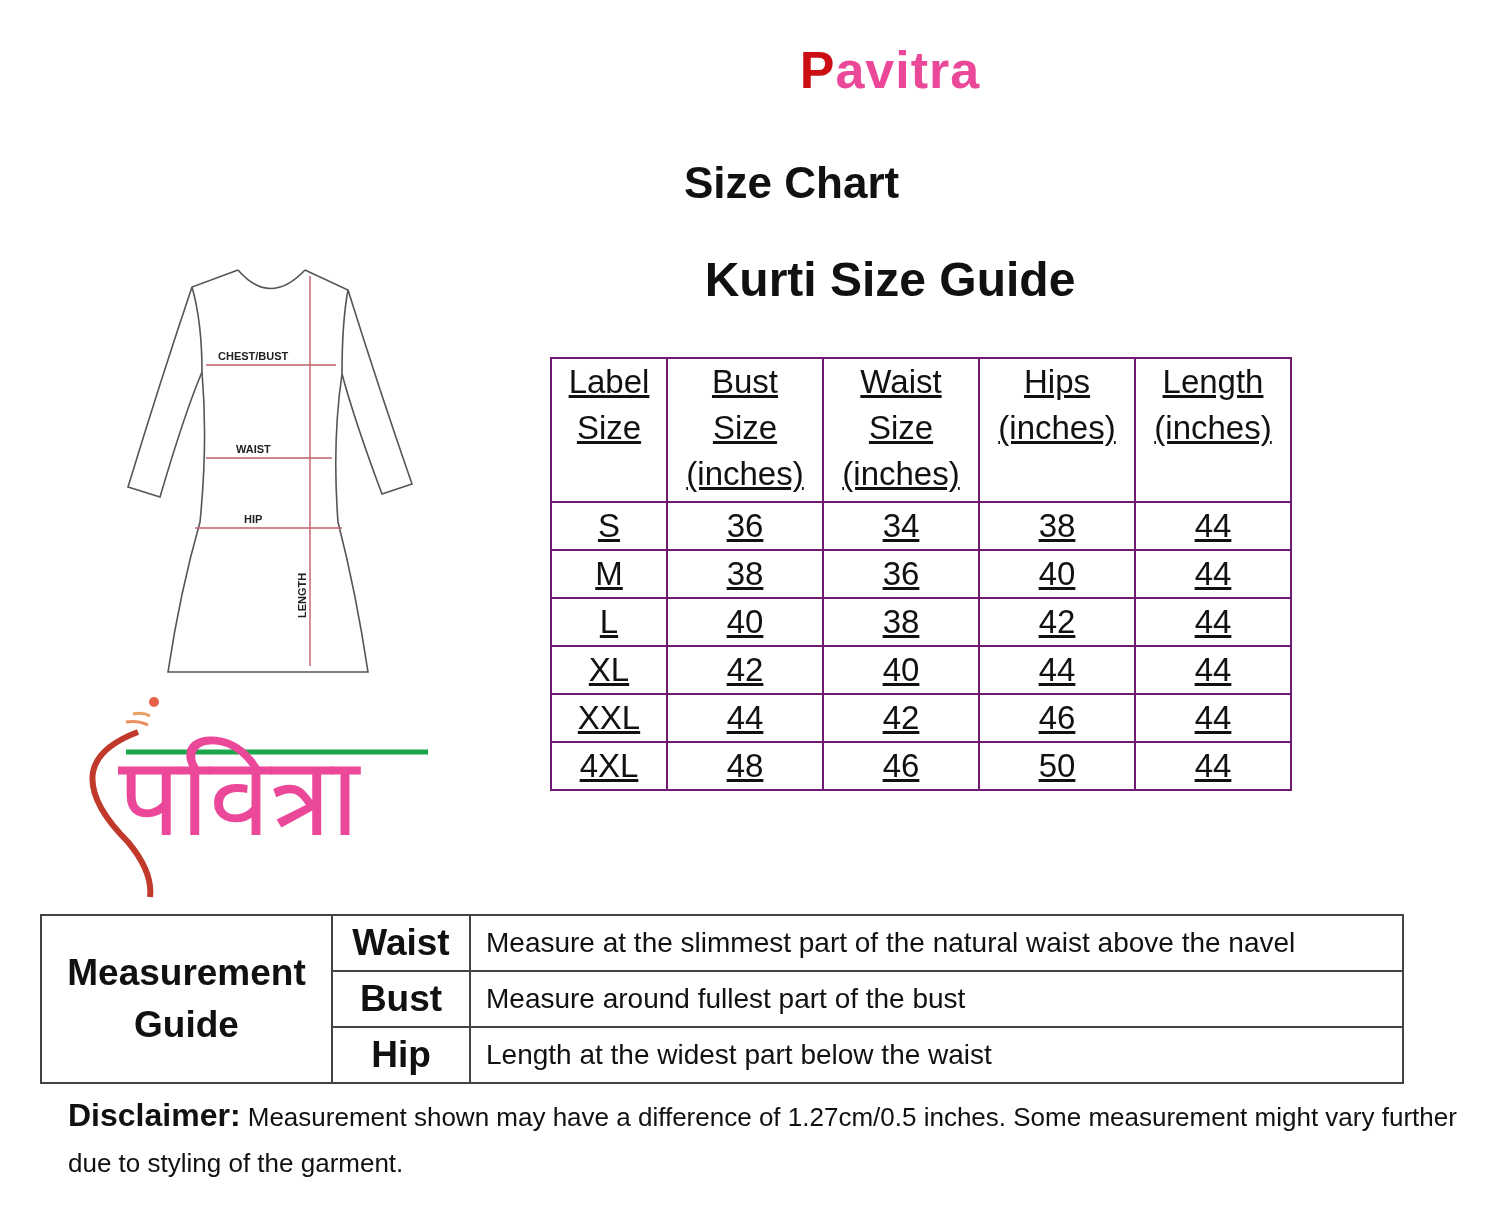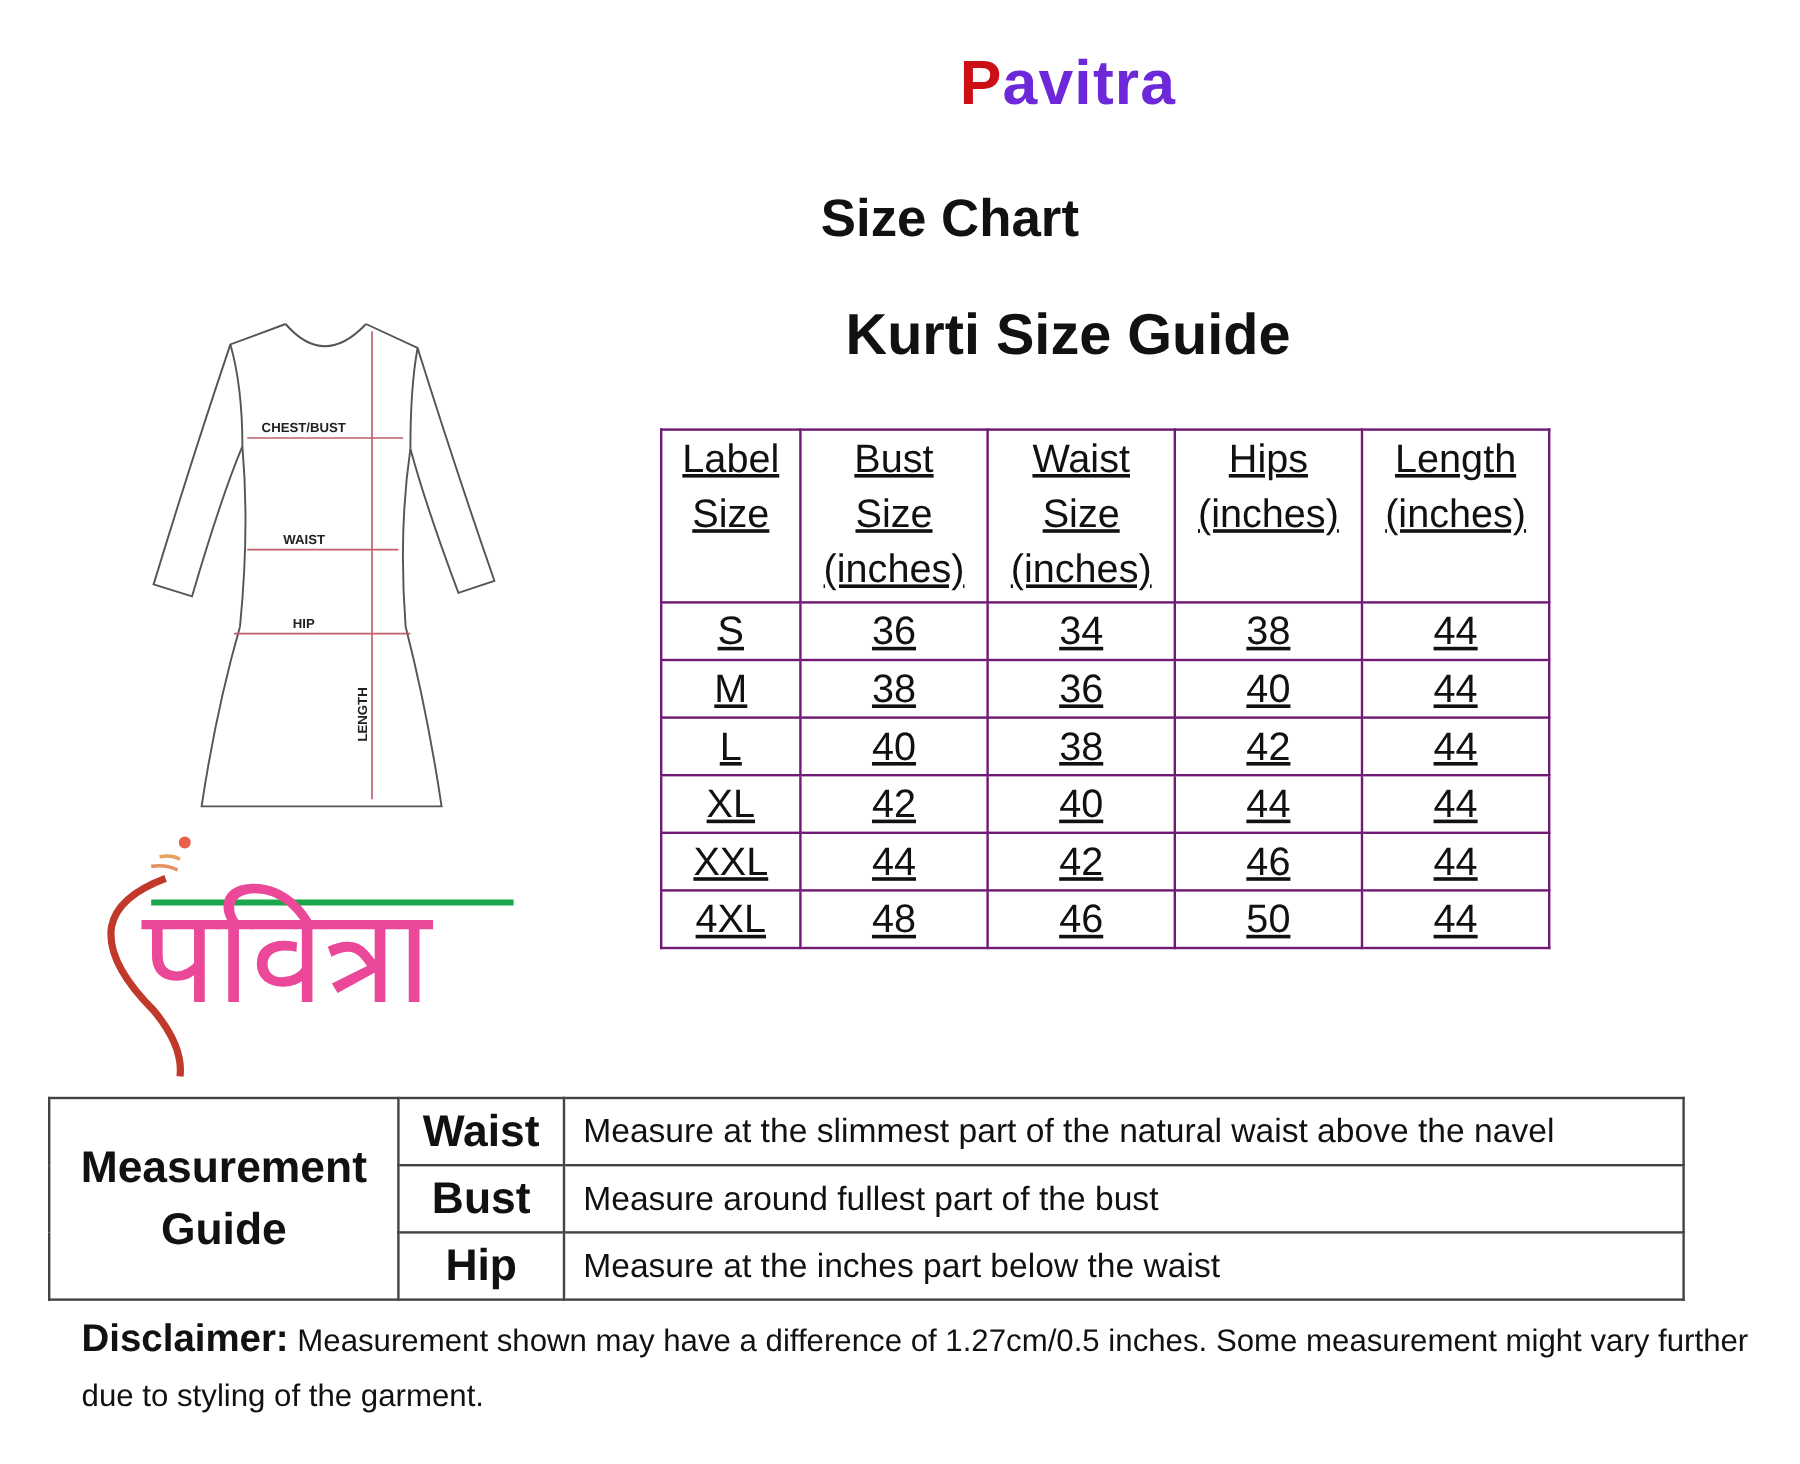--- a/index.html
+++ b/index.html
@@ -1,20 +1,20 @@
 <!DOCTYPE html>
 <html><head>
 <meta charset="utf-8">
 <style>
   html,body{margin:0;padding:0;background:#fff;}
   body{width:1500px;height:1220px;position:relative;overflow:hidden;font-family:"Liberation Sans",sans-serif;color:#111;}
   .abs{position:absolute;}
   .brand{left:700px;top:40px;width:380px;text-align:center;font-size:52px;font-weight:bold;letter-spacing:1px;}
   .brand .p{color:#cc0f14;}
-  .brand .rest{color:#6d28d9;}
+  .brand .rest{color:#ec4899;}
   .title1{left:684px;top:158px;width:380px;text-align:left;font-size:44px;font-weight:bold;}
   .title2{left:660px;top:252px;width:460px;text-align:center;font-size:48px;font-weight:bold;}
   table.size{position:absolute;left:550px;top:357px;border-collapse:collapse;font-size:33px;}
   table.size th,table.size td{border:2px solid #701a75;text-align:center;padding:0;text-decoration:underline;}
   table.size th{font-weight:normal;vertical-align:top;line-height:46px;height:142px;padding-top:0;}
   table.size td{height:46px;line-height:46px;}
   .c1{width:114px}.c2{width:154px}.c3{width:154px}.c4{width:154px}.c5{width:154px}
   table.guide{position:absolute;left:40px;top:903px;border-collapse:collapse;margin-top:11px;}
   table.guide td{border:2px solid #444;}
   .g-head{width:287px;text-align:center;font-size:37px;font-weight:bold;line-height:52px;}
@@ -147,18 +147,18 @@
         </td>
     <td class="g-key">Waist</td>
     <td class="g-desc">Measure at the slimmest part of the natural waist above the navel</td>
   </tr>
   <tr>
     <td class="g-key">Bust</td>
     <td class="g-desc">Measure around fullest part of the bust</td>
   </tr>
   <tr>
     <td class="g-key">Hip</td>
-    <td class="g-desc">Measure at the inches part below the waist</td>
+    <td class="g-desc">Length at the widest part below the waist</td>
   </tr>
 </tbody>
   </table>
 
 <div class="abs disclaimer"><b>Disclaimer:</b><span> Measurement shown may have a difference of 1.27cm/0.5 inches. Some measurement might vary further due to styling of the garment.</span></div>
 
 </body></html>

